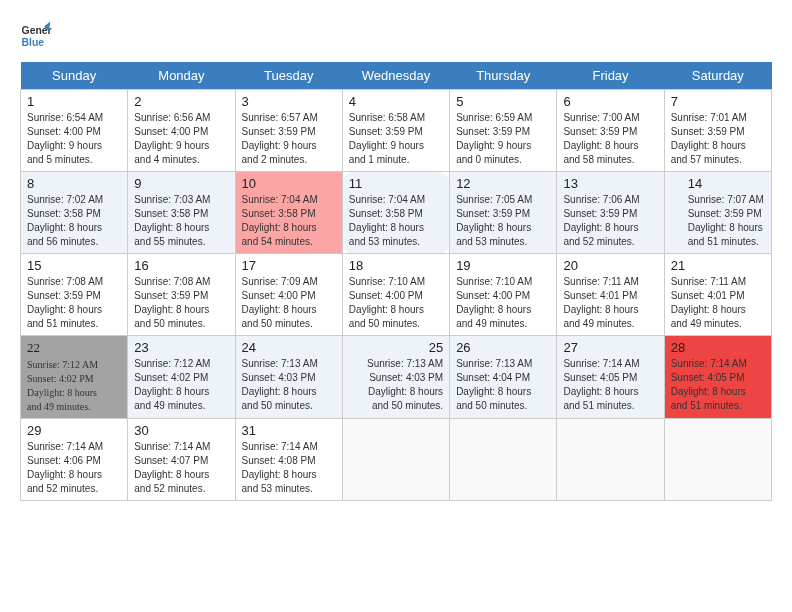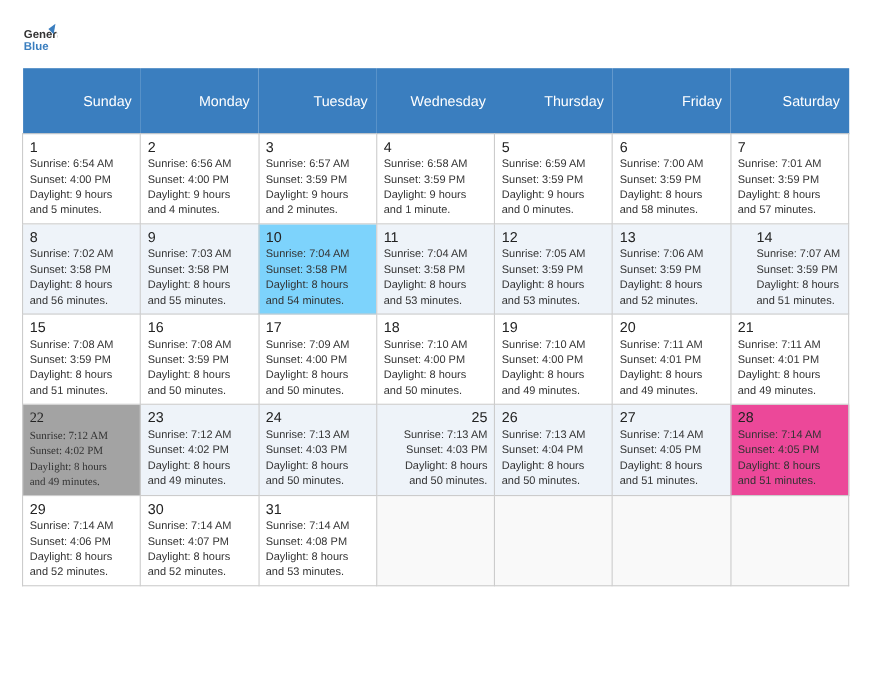--- a/index.html
+++ b/index.html
@@ -38,22 +38,22 @@
       color: #555;
     }
     .calendar {
       width: 100%;
       border-collapse: collapse;
       font-size: 11px;
     }
     .calendar th {
       background-color: #3a7ebf;
       color: white;
-      padding: 22px 8px;
-      text-align: right;
+      padding: 6px 8px;
+      text-align: center;
       font-size: 13px;
       font-weight: normal;
     }
     .calendar td {
       border: 1px solid #ccc;
       vertical-align: top;
       padding: 4px 6px;
       width: calc(100% / 7);
       min-height: 80px;
       background: #fff;
@@ -141,25 +141,25 @@
       </tr>
       <tr>
         <td style="background-color: rgb(238, 243, 249);">
           <div class="day-number">8</div>
           <div class="day-info">Sunrise: 7:02 AM<br>Sunset: 3:58 PM<br>Daylight: 8 hours<br>and 56 minutes.</div>
         </td>
         <td style="background-color: rgb(238, 243, 249);">
           <div class="day-number">9</div>
           <div class="day-info">Sunrise: 7:03 AM<br>Sunset: 3:58 PM<br>Daylight: 8 hours<br>and 55 minutes.</div>
         </td>
-        <td style="background-color: #7dd3fc;">
+        <td style="background-color: #fca5a5;">
           <div class="day-number">10</div>
           <div class="day-info">Sunrise: 7:04 AM<br>Sunset: 3:58 PM<br>Daylight: 8 hours<br>and 54 minutes.</div>
         </td>
-        <td style="background-color: rgb(238, 243, 249);">
+        <td style="background-color: rgb(238, 243, 249); border-radius: 12px;">
           <div class="day-number">11</div>
           <div class="day-info">Sunrise: 7:04 AM<br>Sunset: 3:58 PM<br>Daylight: 8 hours<br>and 53 minutes.</div>
         </td>
         <td style="background-color: rgb(238, 243, 249);">
           <div class="day-number">12</div>
           <div class="day-info">Sunrise: 7:05 AM<br>Sunset: 3:59 PM<br>Daylight: 8 hours<br>and 53 minutes.</div>
         </td>
         <td style="background-color: rgb(238, 243, 249);">
           <div class="day-number">13</div>
           <div class="day-info">Sunrise: 7:06 AM<br>Sunset: 3:59 PM<br>Daylight: 8 hours<br>and 52 minutes.</div>
@@ -217,21 +217,21 @@
           <div class="day-info">Sunrise: 7:13 AM<br>Sunset: 4:03 PM<br>Daylight: 8 hours<br>and 50 minutes.</div>
         </td>
         <td style="background-color: rgb(238, 243, 249); margin-top: 16px;">
           <div class="day-number">26</div>
           <div class="day-info">Sunrise: 7:13 AM<br>Sunset: 4:04 PM<br>Daylight: 8 hours<br>and 50 minutes.</div>
         </td>
         <td style="background-color: rgb(238, 243, 249);">
           <div class="day-number">27</div>
           <div class="day-info">Sunrise: 7:14 AM<br>Sunset: 4:05 PM<br>Daylight: 8 hours<br>and 51 minutes.</div>
         </td>
-        <td style="background-color: #ec4899;">
+        <td style="background-color: #ef4444;">
           <div class="day-number">28</div>
           <div class="day-info">Sunrise: 7:14 AM<br>Sunset: 4:05 PM<br>Daylight: 8 hours<br>and 51 minutes.</div>
         </td>
       </tr>
       <tr>
         <td style="background-color: rgb(255, 255, 255);">
           <div class="day-number">29</div>
           <div class="day-info">Sunrise: 7:14 AM<br>Sunset: 4:06 PM<br>Daylight: 8 hours<br>and 52 minutes.</div>
         </td>
         <td style="background-color: rgb(255, 255, 255); margin-left: 46px;">

